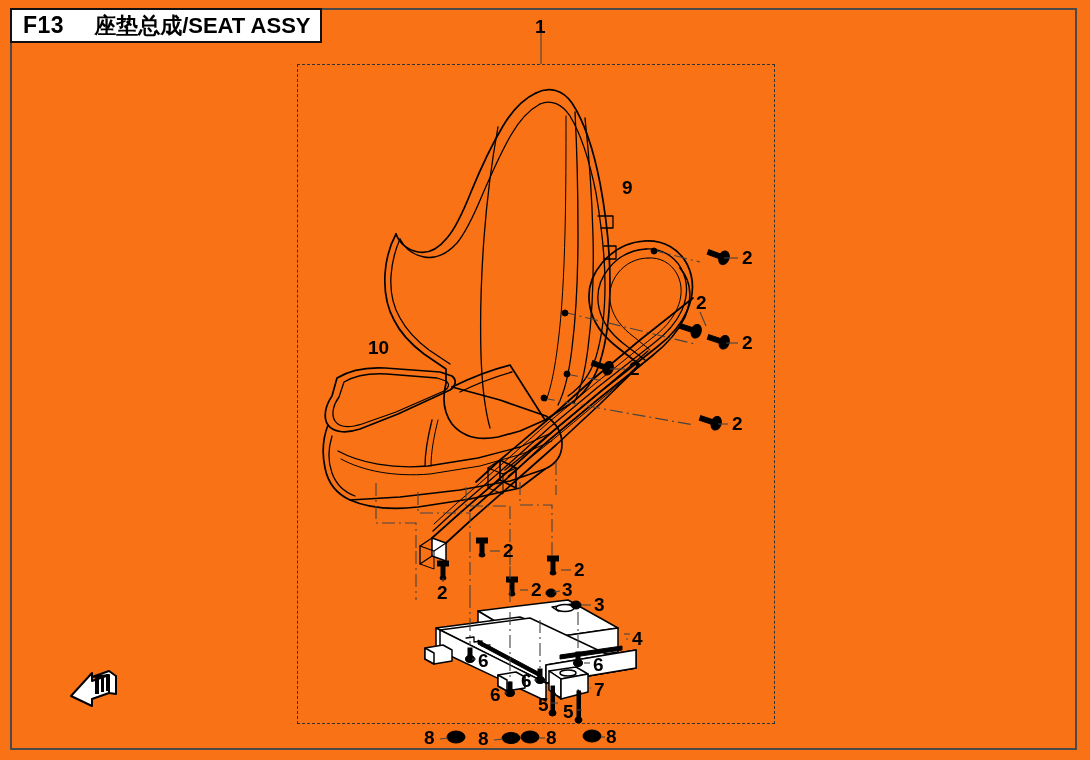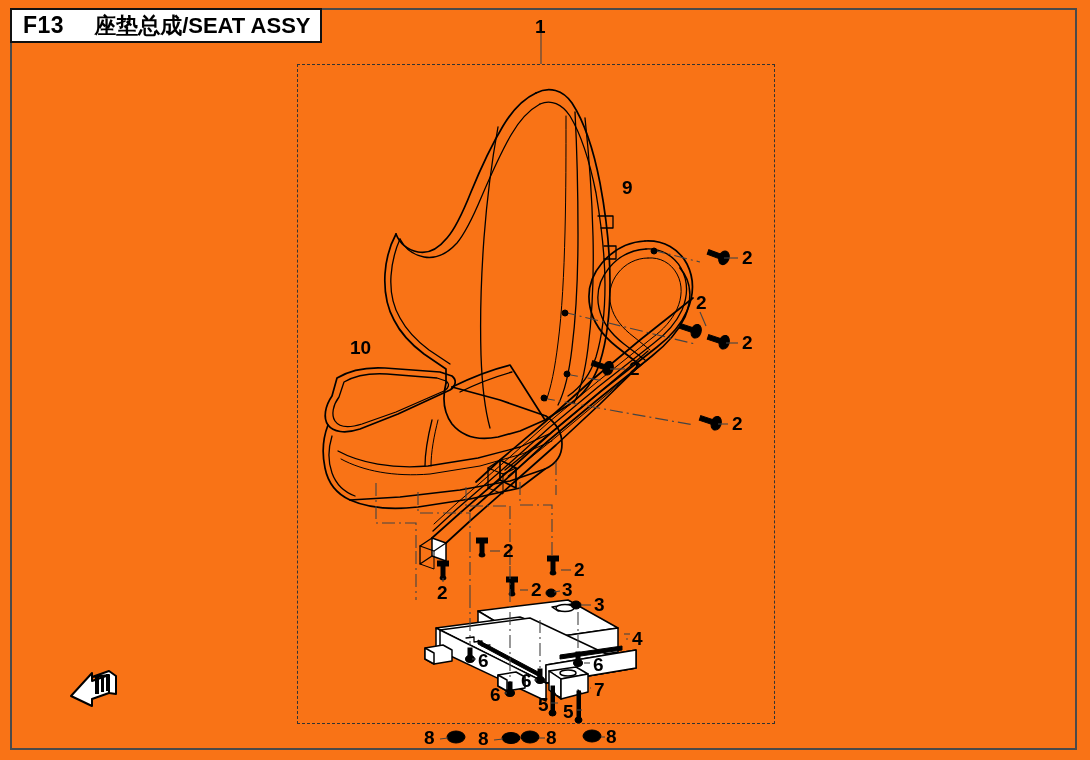--- a/index.html
+++ b/index.html
@@ -424,21 +424,21 @@
   <svg id="direction-icon" viewBox="0 0 58 44">
     <path d="M3 33 L 24 10 L 24 18 L 41 12 L 41 30 L 24 36 L 24 43 Z" fill="#ffffff" stroke="#000" stroke-width="2" stroke-linejoin="round"></path>
     <path d="M24 14 L 41 8 L 48 13 L 48 31 L 41 30 L 41 12 Z" fill="#ffffff" stroke="#000" stroke-width="2" stroke-linejoin="round"></path>
     <rect x="27" y="14" width="4" height="17" fill="#000"></rect>
     <rect x="33" y="12" width="3" height="17" fill="#000"></rect>
     <rect x="38" y="11" width="3" height="17" fill="#000"></rect>
   </svg>
 
   <div class="callout" style="left:535px; top:17px;">1</div>
   <div class="callout" style="left:622px; top:178px;">9</div>
-  <div class="callout" style="left:350px; top:338px;">10</div>
+  <div class="callout" style="left:368px; top:338px;">10</div>
   <div class="callout" style="left:742px; top:248px;">2</div>
   <div class="callout" style="left:696px; top:293px;">2</div>
   <div class="callout" style="left:742px; top:333px;">2</div>
   <div class="callout" style="left:629px; top:359px;">2</div>
   <div class="callout" style="left:732px; top:414px;">2</div>
   <div class="callout" style="left:503px; top:541px;">2</div>
   <div class="callout" style="left:437px; top:583px;">2</div>
   <div class="callout" style="left:574px; top:560px;">2</div>
   <div class="callout" style="left:531px; top:580px;">2</div>
   <div class="callout" style="left:562px; top:580px;">3</div>

